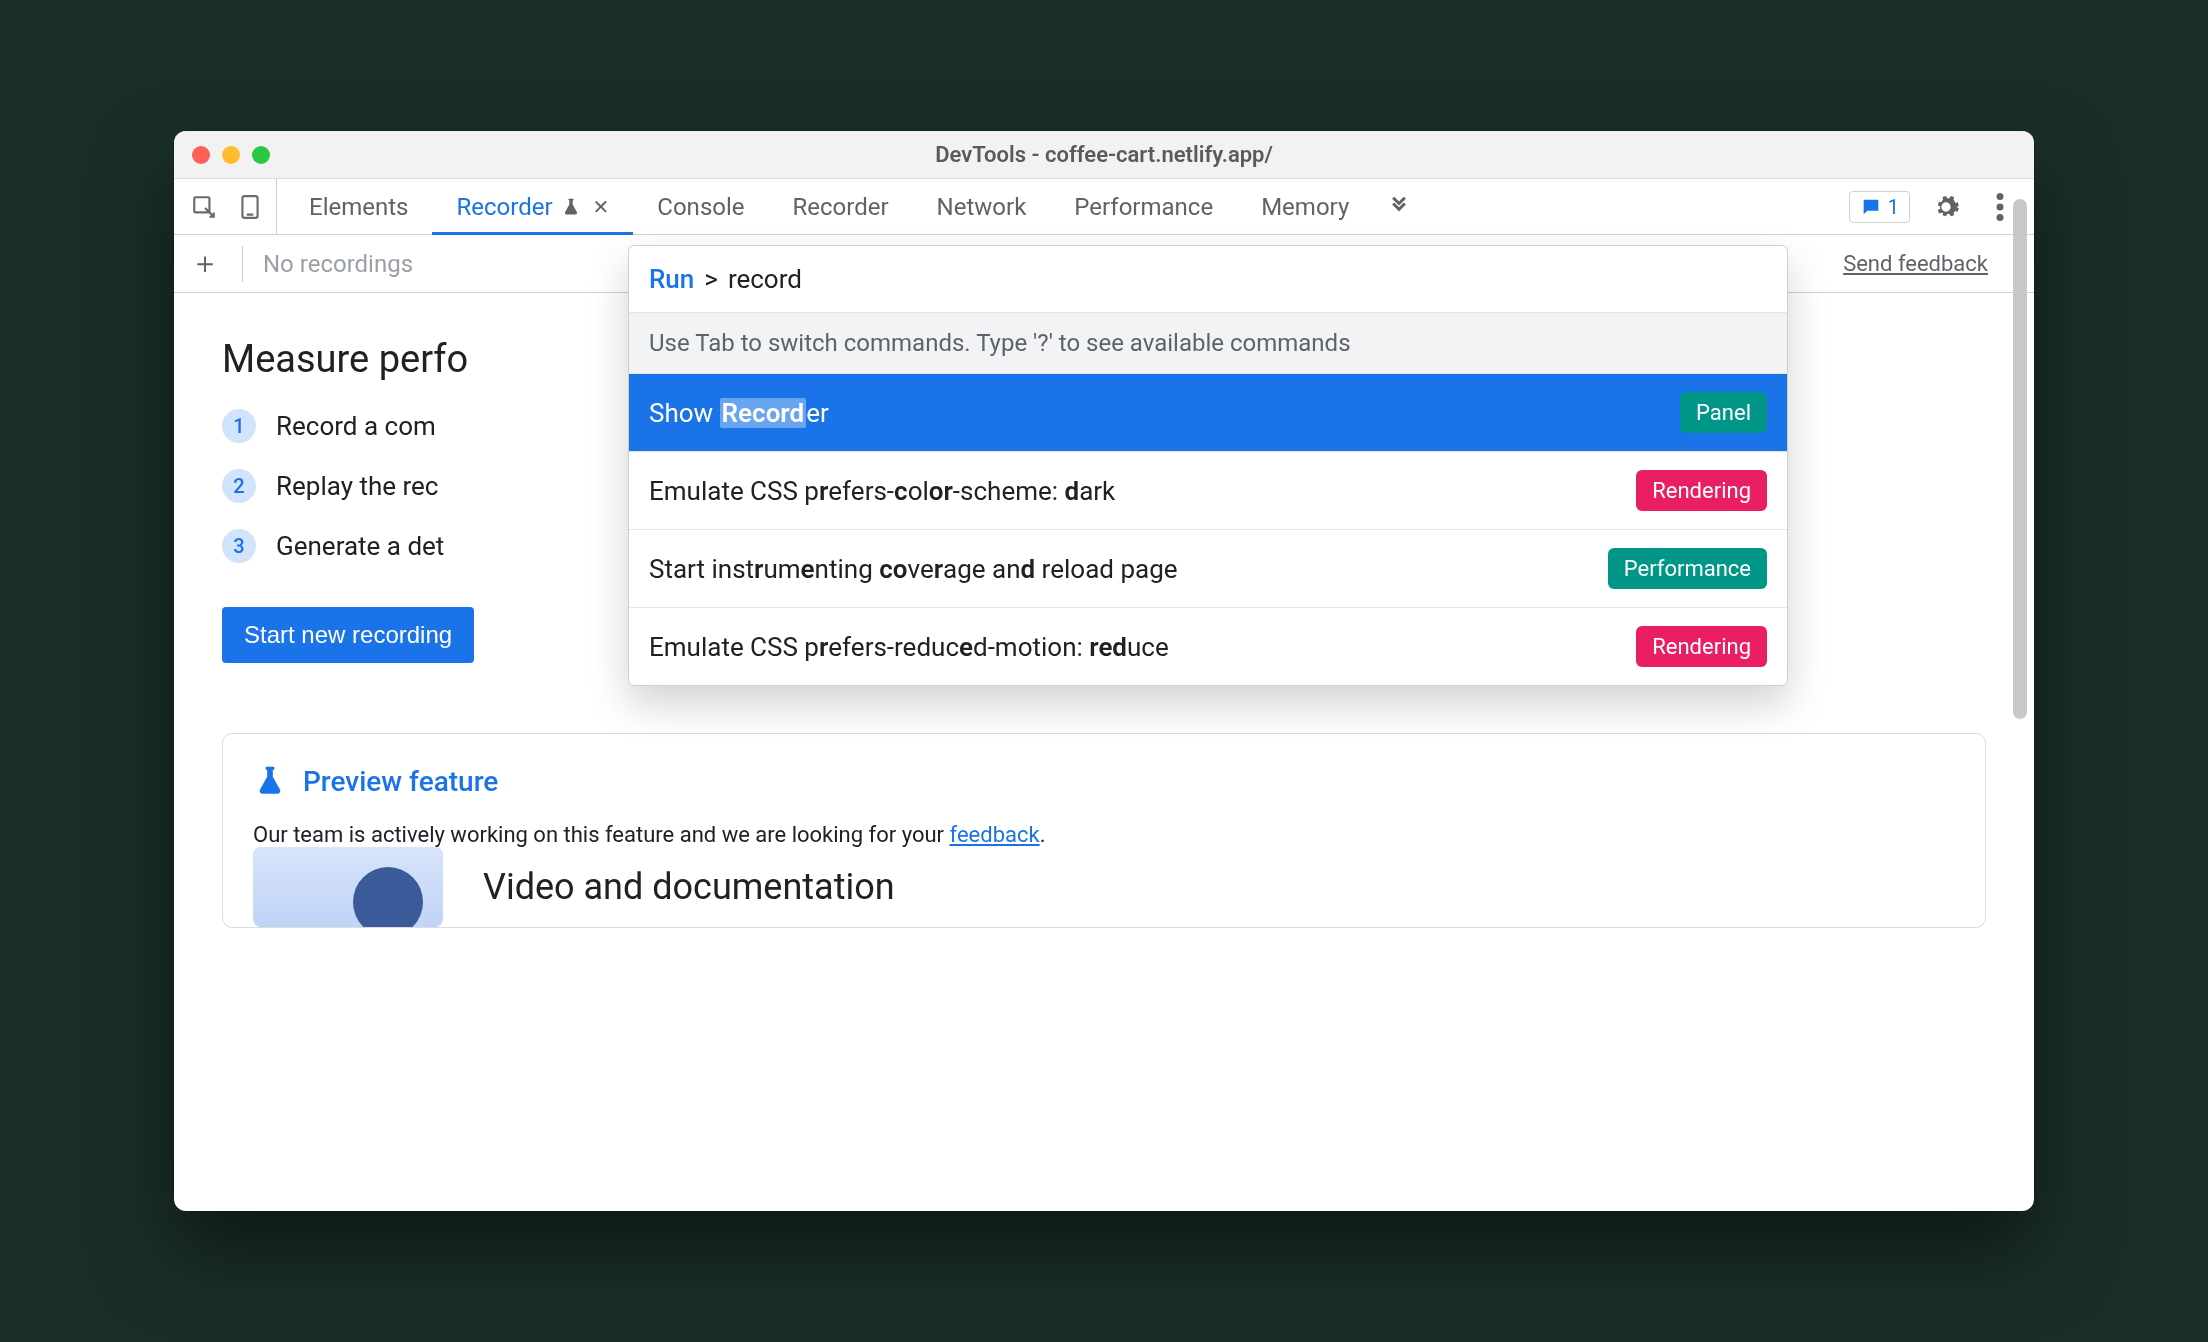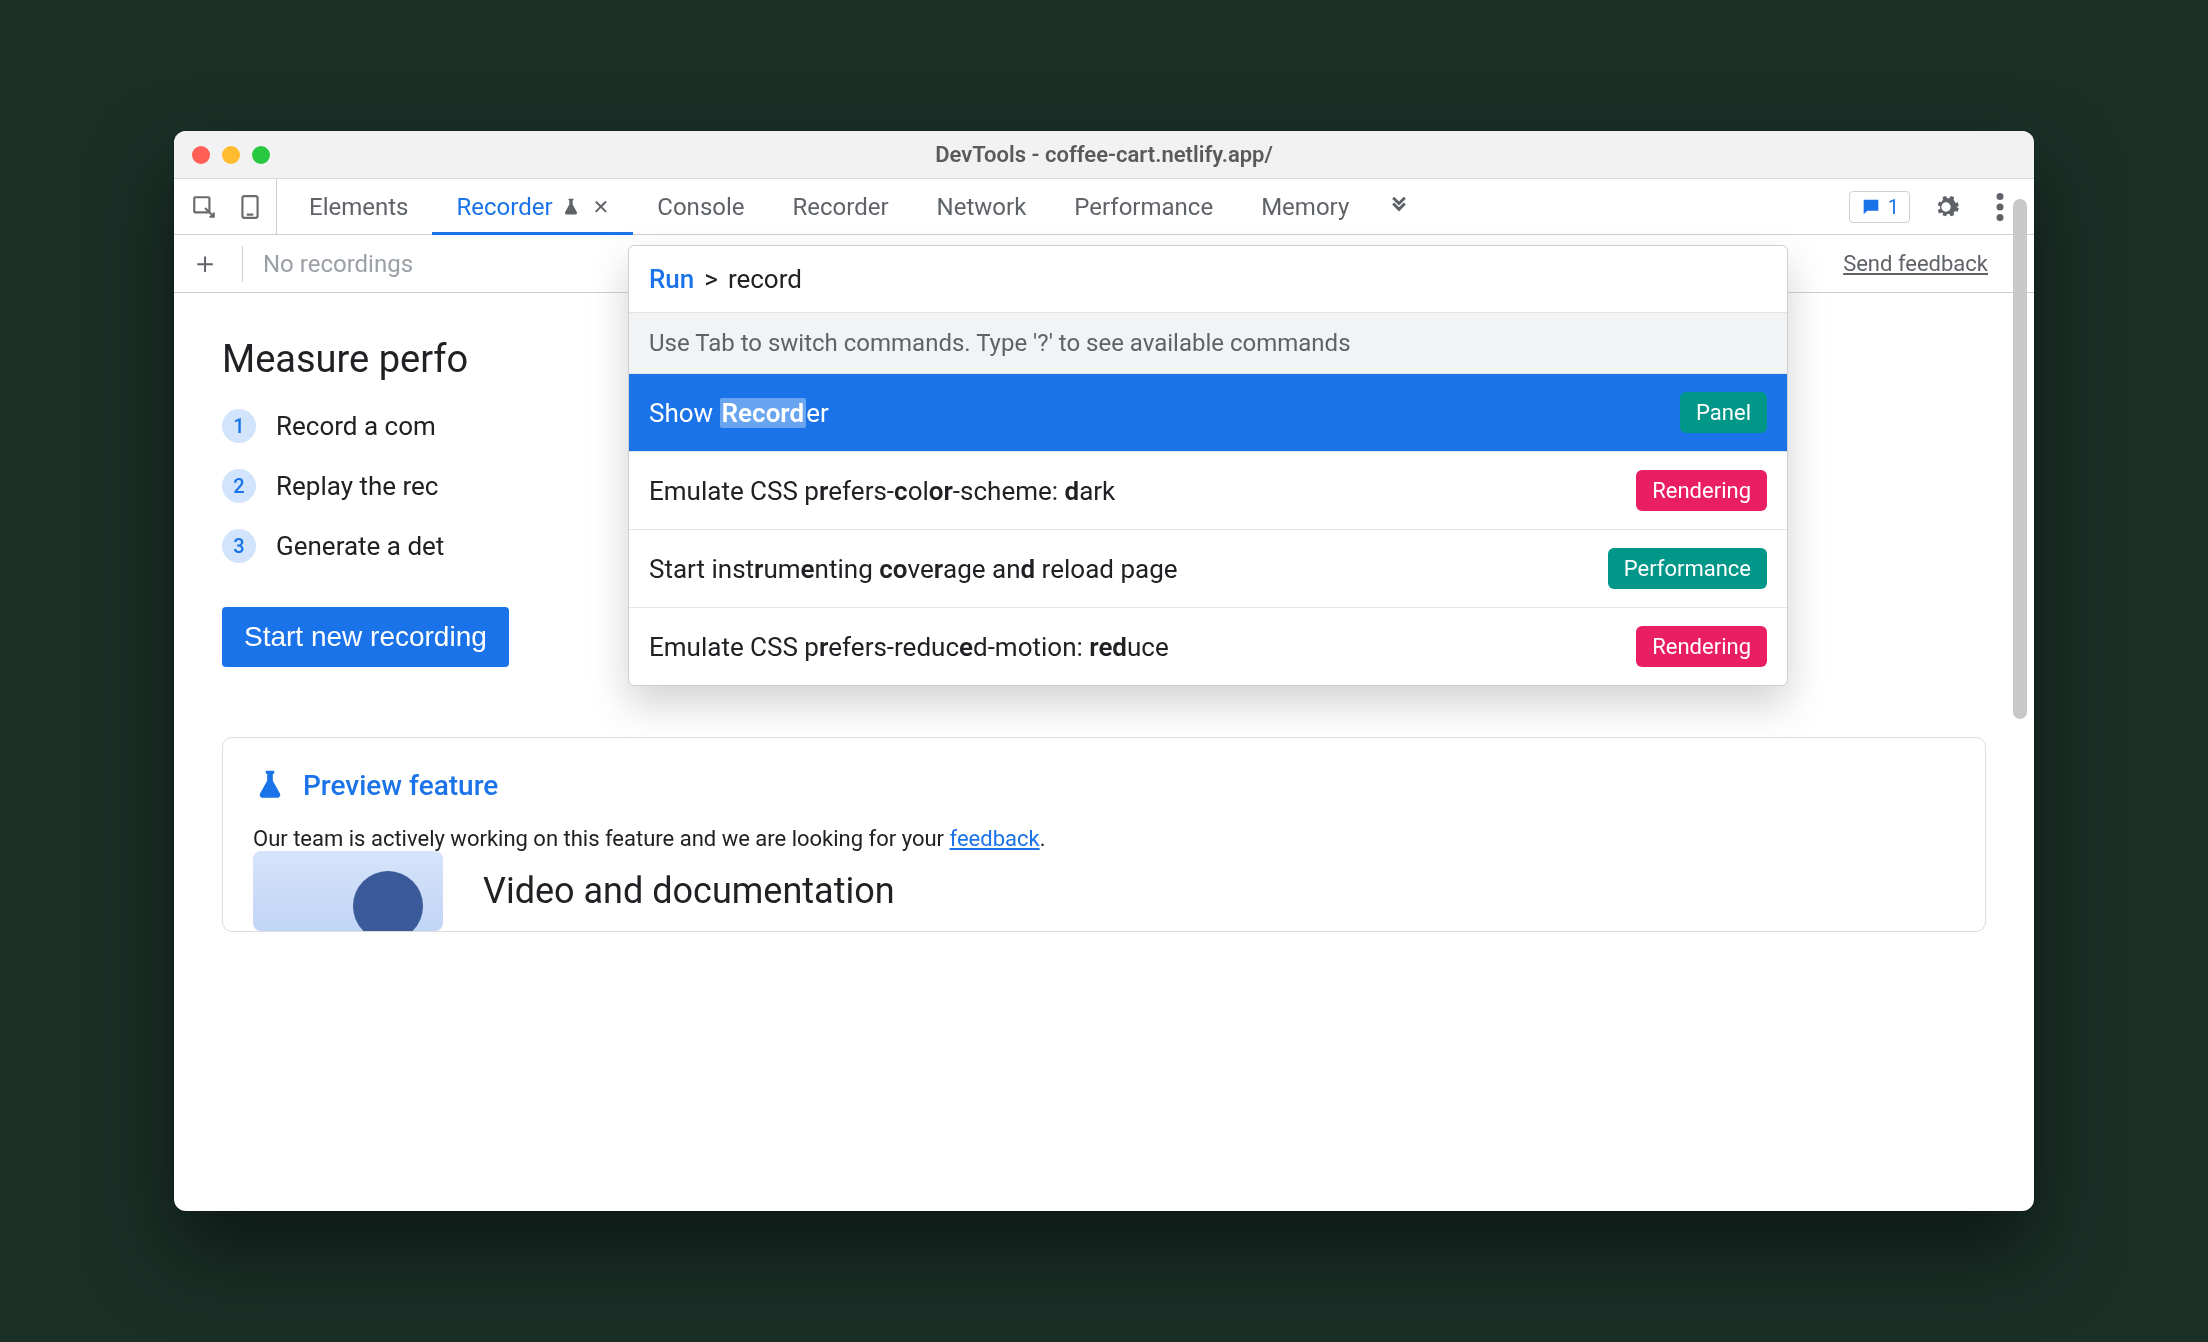--- a/index.html
+++ b/index.html
@@ -65,21 +65,21 @@
   .plus { font-size:30px; color:#5f6368; width:34px; text-align:center; }
   .vdiv { width:1px; height:36px; background:#d0d0d0; }
   .norec { font-size:24px; color:#9aa0a6; }
   .sendfb { margin-left:auto; font-size:22px; color:#5f6368; text-decoration:underline; cursor:pointer; padding-right:32px;}
   
   .content { padding: 44px 48px 0 48px; position:relative; flex:1; overflow:hidden; }
   .heading { font-size:38px; font-weight:400; color:#202124; margin-bottom:28px; }
   .steps { display:flex; flex-direction:column; gap:26px; margin-bottom:44px; }
   .step { display:flex; align-items:center; gap:20px; font-size:26px; color:#202124; }
   .step-num { width:34px; height:34px; border-radius:50%; background:#d2e3fc; color:#1a73e8; display:flex; align-items:center; justify-content:center; font-size:20px; font-weight:500; }
-  .start-btn { background:#1a73e8; color:#fff; border:none; padding:14px 22px; font-size:28px; border-radius:4px; cursor:pointer; }
+  .start-btn { background:#1a73e8; color:#fff; border:none; padding:14px 22px; font-size:24px; border-radius:4px; cursor:pointer; }
   
   .card { margin-top:70px; border:1px solid #dcdcdc; border-radius:10px; padding:30px 30px 0 30px; }
   .card-head { display:flex; align-items:center; gap:16px; margin-bottom:24px; }
   .flask-big { width:34px; height:34px; color:#1a73e8; }
   .card-title { font-size:28px; color:#1a73e8; font-weight:500; }
   .card-text { font-size:22px; color:#202124; }
   .fb-link { color:#1a73e8; text-decoration:underline; }
   .media-row { display:flex; align-items:center; gap:40px; }
   .thumb { width:190px; height:80px; border-radius:8px; background:linear-gradient(180deg,#d7e4fb 0%,#c0d4f5 100%); position:relative; overflow:hidden; }
   .thumb::after { content:""; position:absolute; right:20px; bottom:-10px; width:70px; height:70px; background:#3a5a9a; border-radius:50%; }

